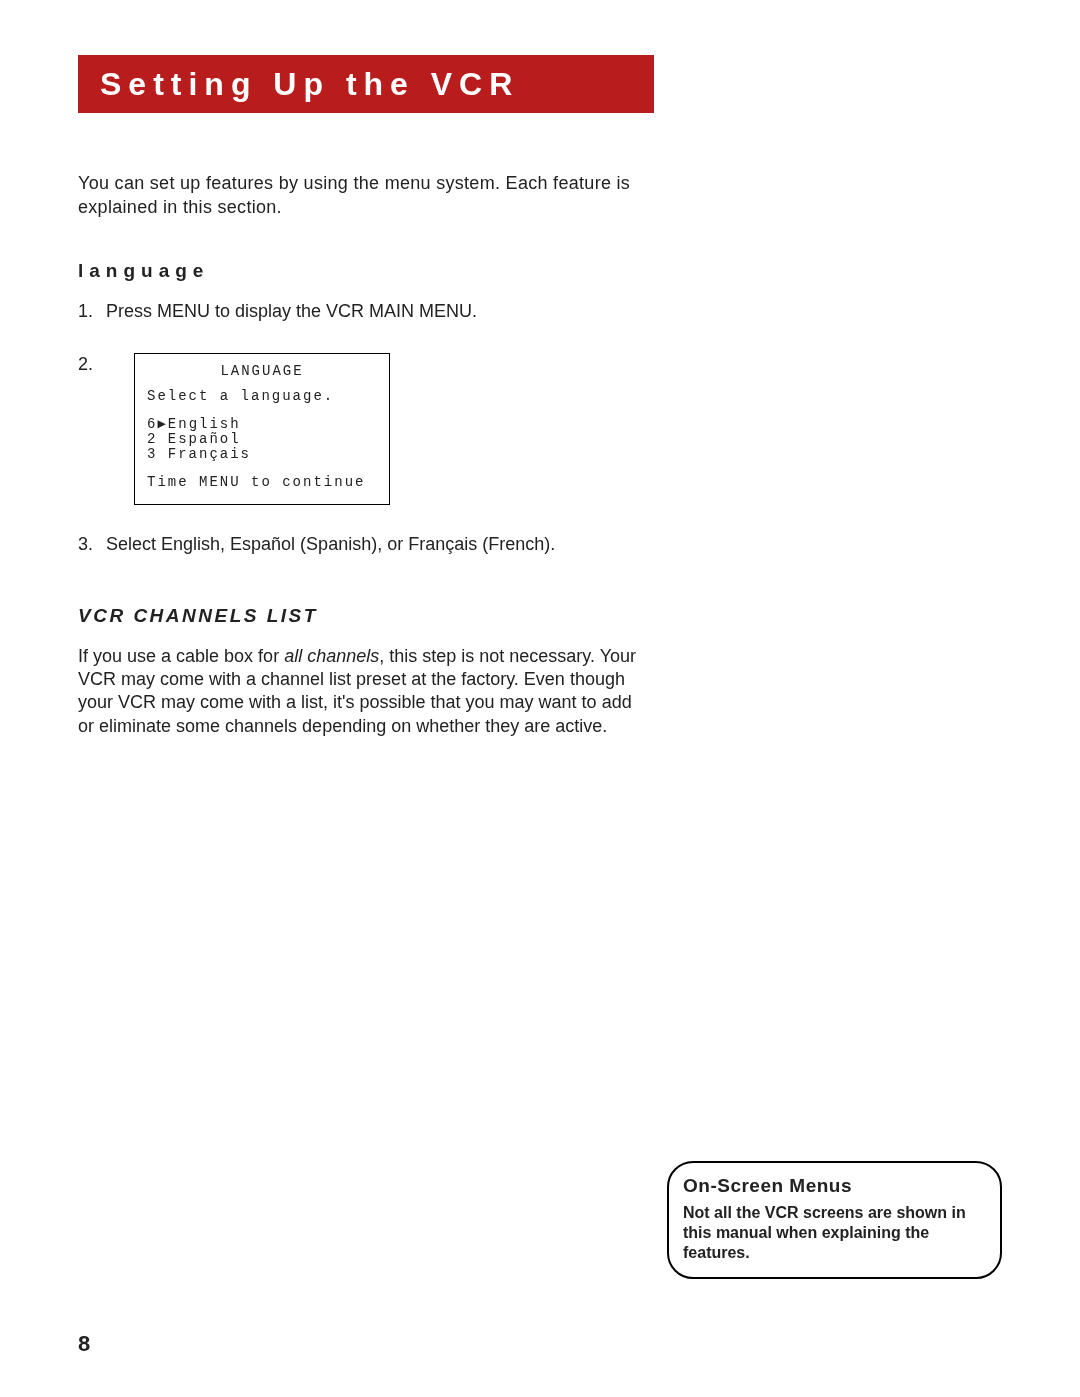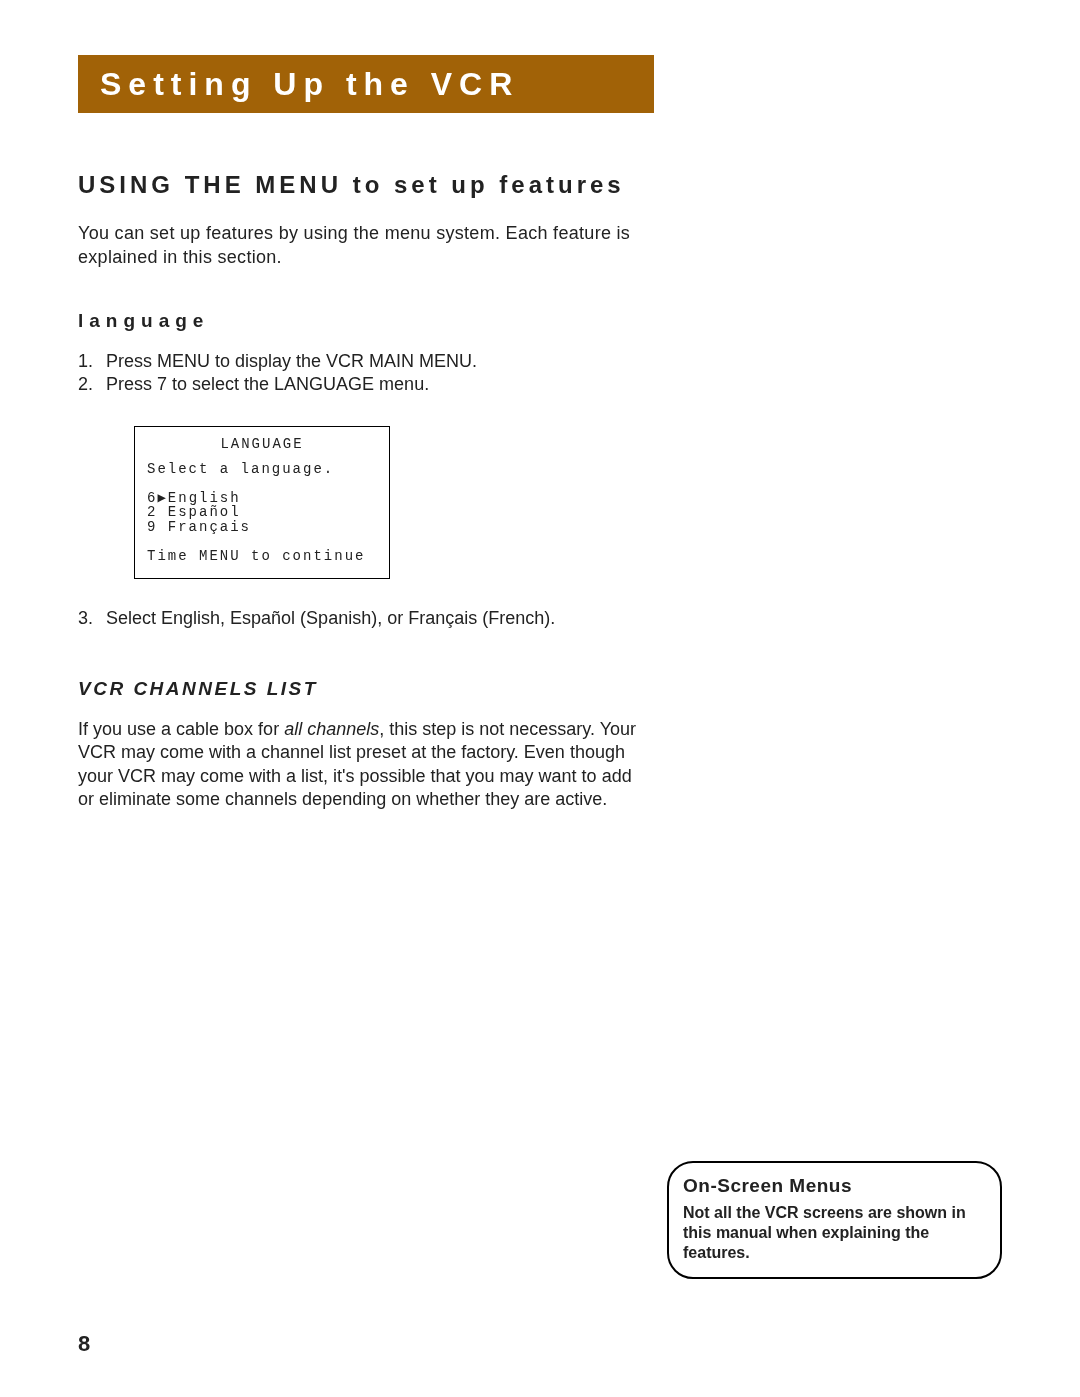--- a/index.html
+++ b/index.html
@@ -11,21 +11,21 @@
     width: 1080px;
   }
   .page {
     width: 1080px;
     height: 1397px;
     position: relative;
     box-sizing: border-box;
     padding: 55px 78px 40px 78px;
   }
   .chapter-banner {
-    background: #a16207;
+    background: #b91c1c;
     color: #ffffff;
     height: 58px;
     width: 576px;
     margin-top: 0;
     display: flex;
     align-items: center;
     padding-left: 22px;
     box-sizing: border-box;
   }
   .chapter-banner span {
@@ -172,40 +172,39 @@
 <body>
 
 <div class="page">
 
   <div class="chapter-banner">
     <span>Setting Up the VCR</span>
   </div>
 
   <div class="content">
 
-    <h2 class="section-heading">USING THE MENU to set up features</h2>
 
     <p class="intro-text">You can set up features by using the menu system. Each feature is explained in this section.</p>
 
     <h3 class="subsection-heading">language</h3>
 
 
     <ol class="steps">
       <li><span>Press MENU to display the VCR MAIN MENU.</span>
 
       </li>
 
-      <li><span>Press 7 to select the LANGUAGE menu.</span>
+      <li>
 
         <div class="menu-box2">
           <div class="menu-title">LANGUAGE</div>
           <div class="lang-instr">Select a language.</div>
           <div class="menu-row">6▶English</div>
           <div class="menu-row">2 Español</div>
-          <div class="menu-row">9 Français</div>
+          <div class="menu-row">3 Français</div>
           <div class="press-row">Time MENU to continue</div>
         </div>
       </li>
 
       <li><span>Select English, Español (Spanish), or Français (French).</span></li>
     </ol>
 
     <h3 class="subsection2-heading">VCR CHANNELS LIST</h3>
 
     <p class="channels-text">

